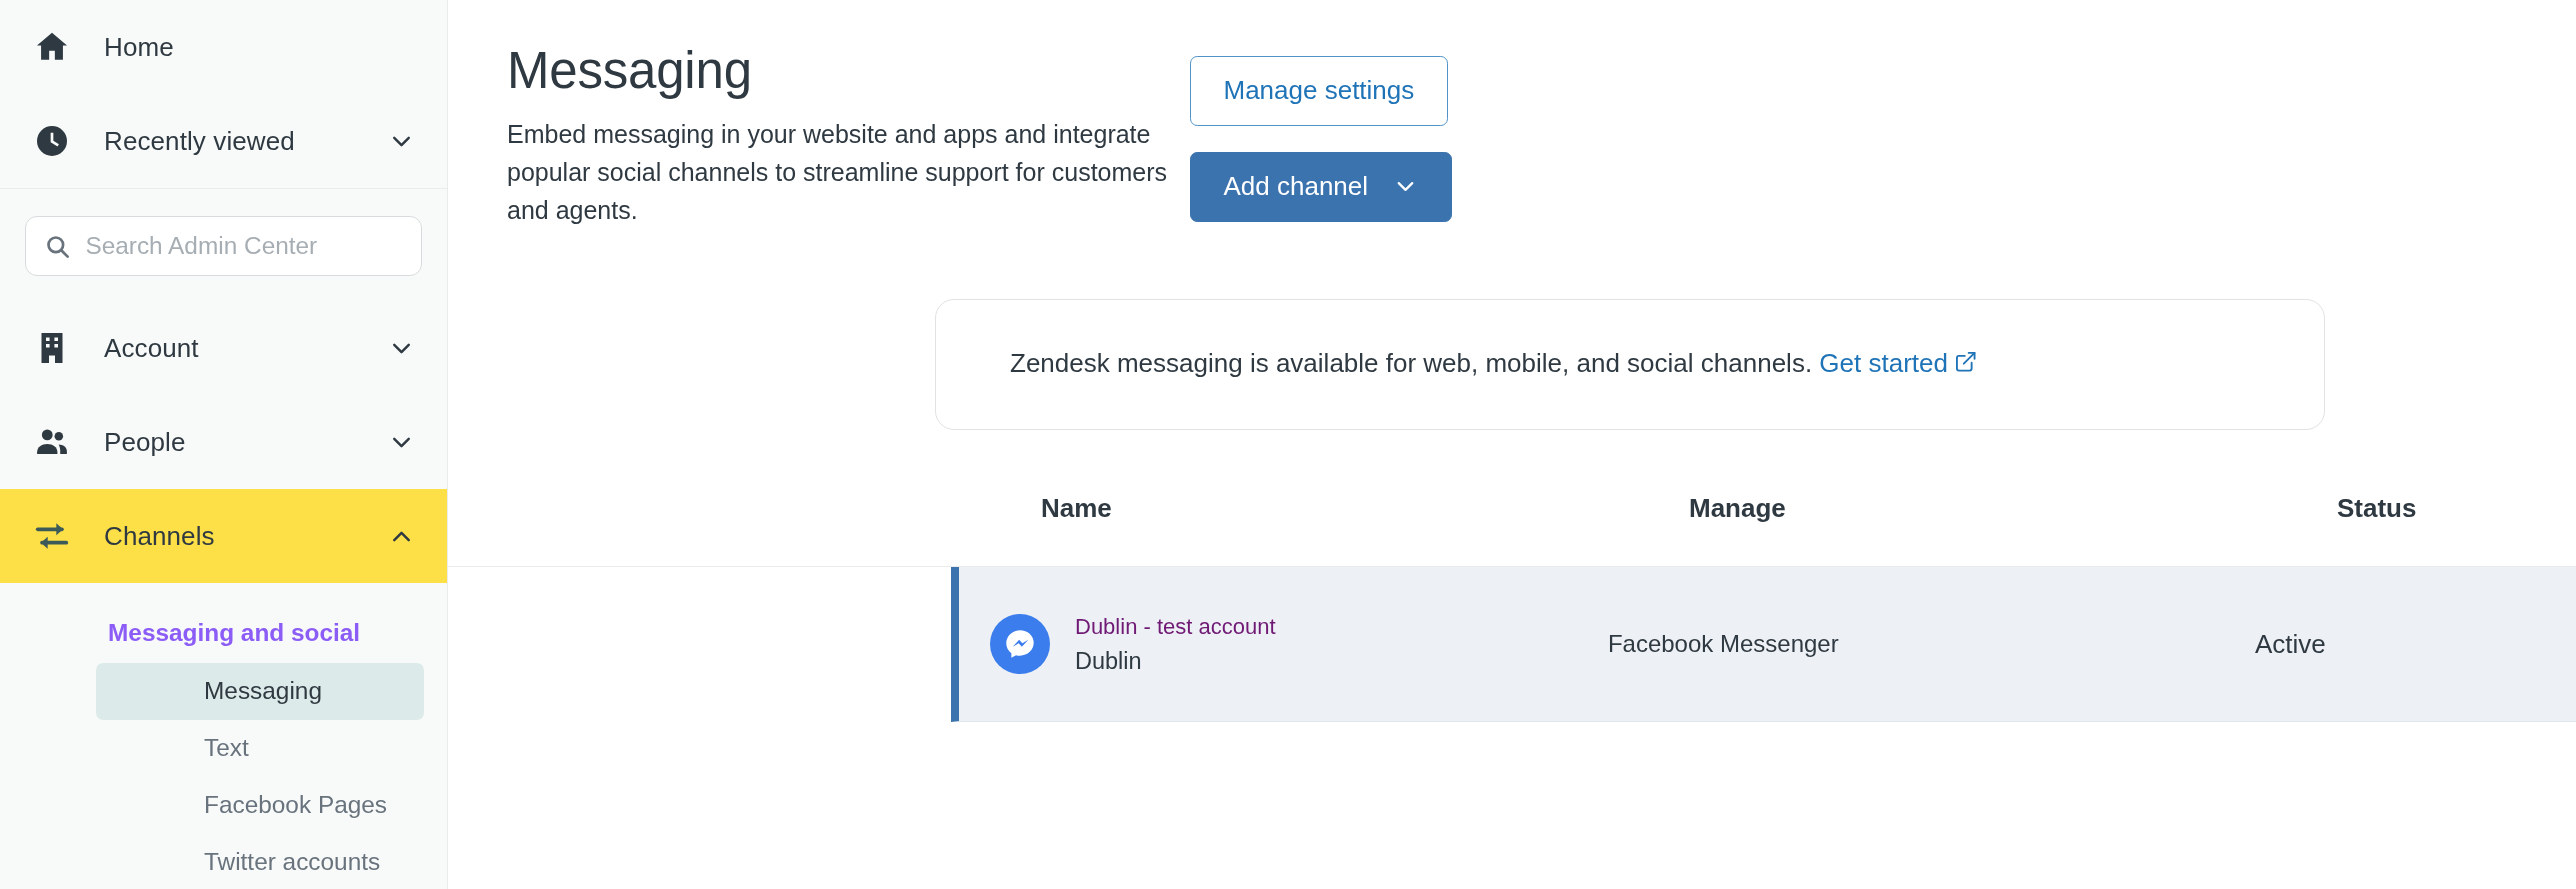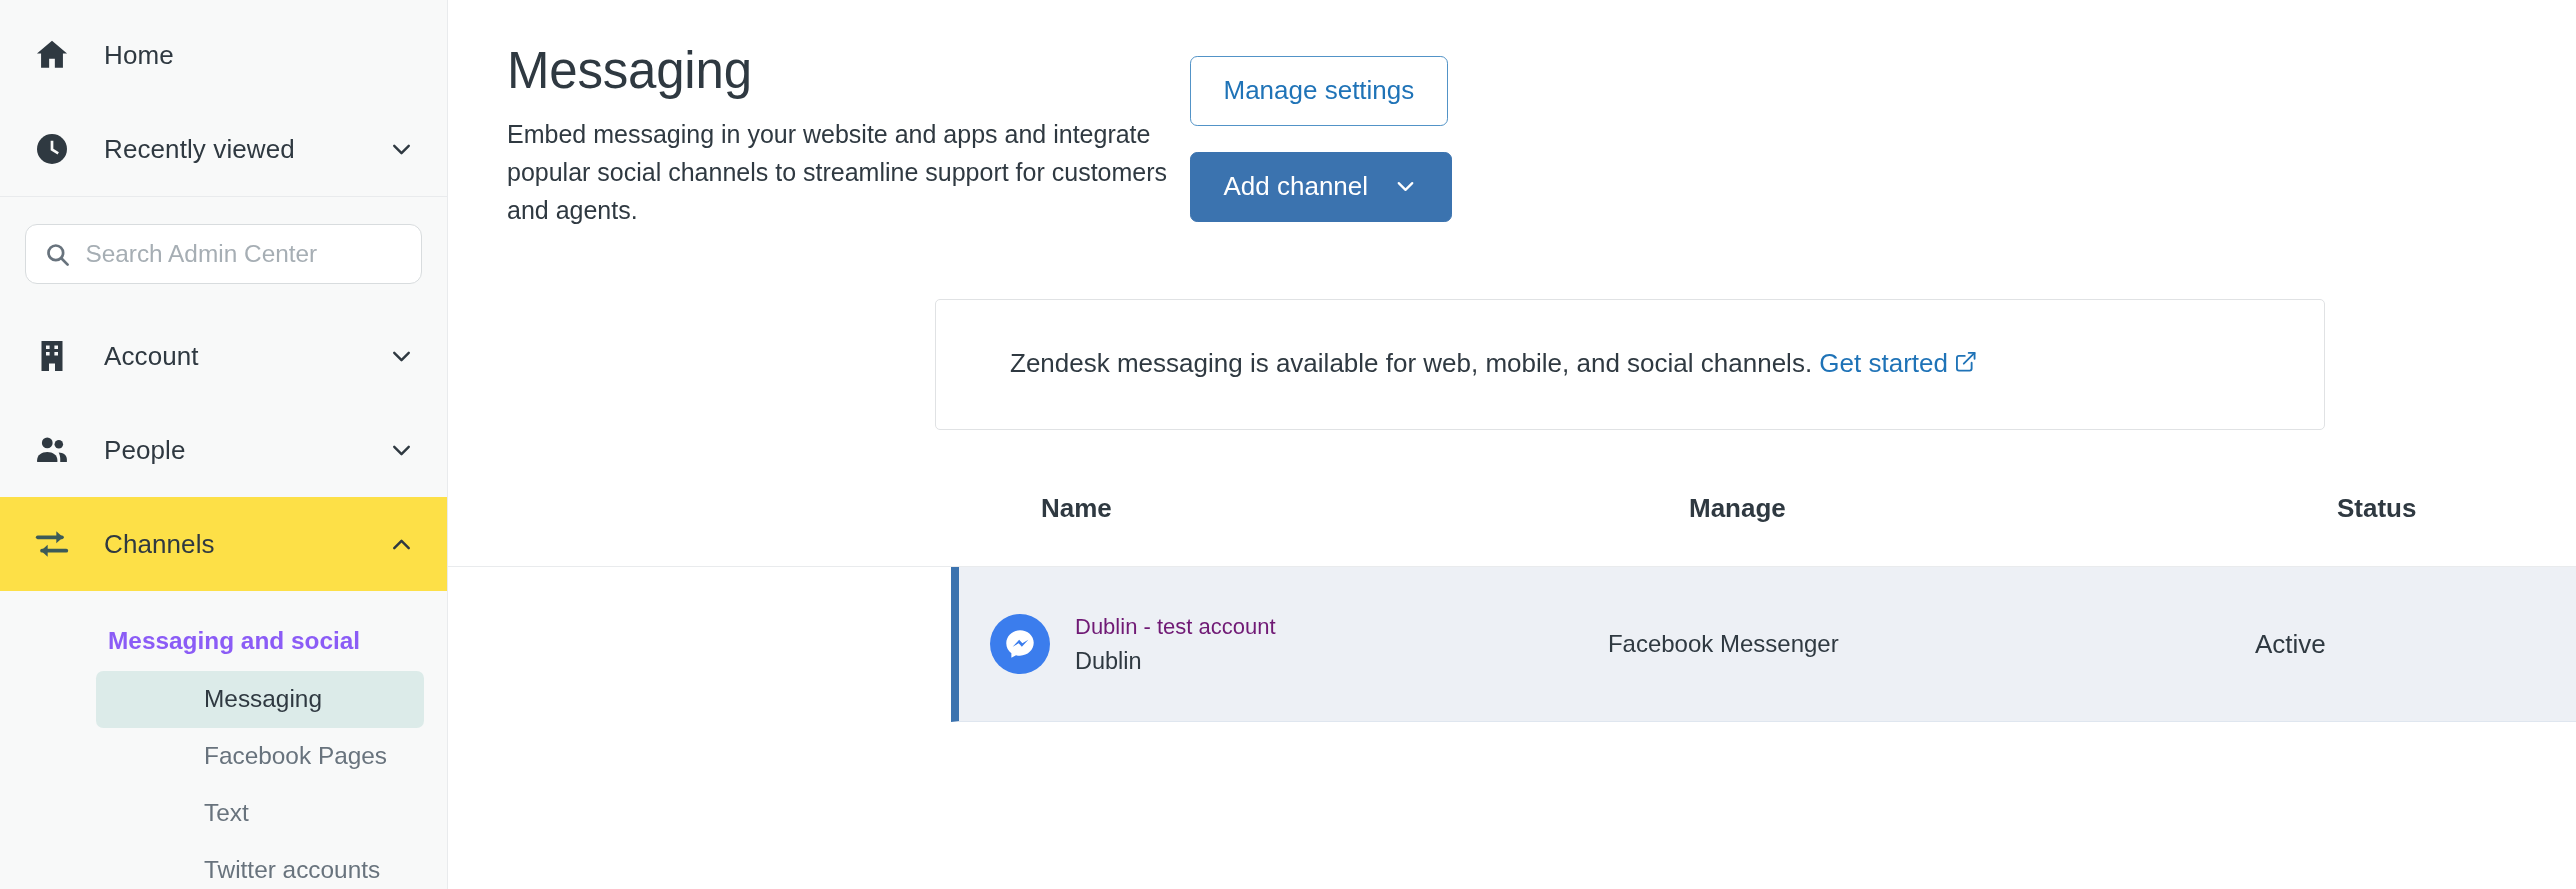--- a/index.html
+++ b/index.html
@@ -12,21 +12,21 @@
   .app { display: flex; width: 2576px; height: 890px; position: relative; }
 
   
   .sidebar {
     width: 448px; height: 890px;
     background: #f8f9f9;
     border-right: 1.8px solid #e9ebed;
     flex: 0 0 448px;
     position: relative;
   }
-  .nav-top { border-bottom: 1.8px solid #e9ebed; padding-top: 8px; }
+  .nav-top { border-bottom: 1.8px solid #e9ebed; padding-top: 0; }
   .nav-row {
     display: flex; align-items: center;
     height: 94px; padding: 0 31px;
     cursor: pointer; position: relative;
   }
   .nav-row .ico {
     width: 42px; height: 42px; flex: 0 0 42px;
     display: flex; align-items: center; justify-content: center;
     color: #2f3941;
   }
@@ -91,21 +91,21 @@
     padding: 0 32.5px;
   }
   .btn-primary {
     background: #3b73af; border: 1.8px solid #3b73af; color: #fff;
     padding: 0 32.5px; gap: 23.5px;
   }
 
   .banner {
     margin: 70px 0 0 487px;
     width: 1390px; height: 131px;
-    border: 1.8px solid #e0e2e4; border-radius: 5px;
+    border: 1.8px solid #e0e2e4; border-radius: 19px;
     display: flex; align-items: center;
     padding: 0 74px;
   }
   .banner-text { font-size: 26px; color: #2f3941; }
   .banner-link { color: #1f73b7; text-decoration: none; cursor: pointer; }
   .ext-ico { display: inline-block; vertical-align: -1.8px; margin-left: 6.3px; }
 
   
   .table { margin-top: 78px; }
   .thead {
@@ -231,22 +231,22 @@
       <span class="chev">
         <svg width="29" height="29" viewBox="0 0 24 24" fill="none" stroke="currentColor" stroke-width="2" stroke-linecap="round" stroke-linejoin="round">
             <polyline points="6 15 12 9 18 15"></polyline>
           </svg>
       </span>
     </div>
 
     <div class="submenu">
       <div class="sub-group-title">Messaging and social</div>
       <div class="sub-item sel">Messaging</div>
+      <div class="sub-item">Text</div>
       <div class="sub-item">Facebook Pages</div>
-      <div class="sub-item">Text</div>
       <div class="sub-item">Twitter accounts</div>
     </div>
   </aside>
 
   <main class="main">
 
     <div class="head">
       <div class="head-left">
         <h1 class="page-title">Messaging</h1>
         <p class="page-sub">Embed messaging in your website and apps and integrate popular social channels to streamline support for customers and agents.</p>

